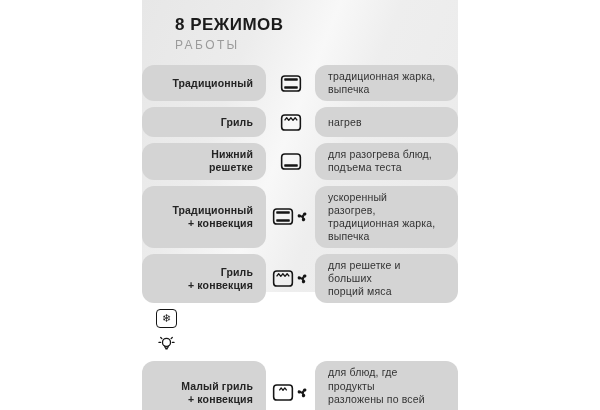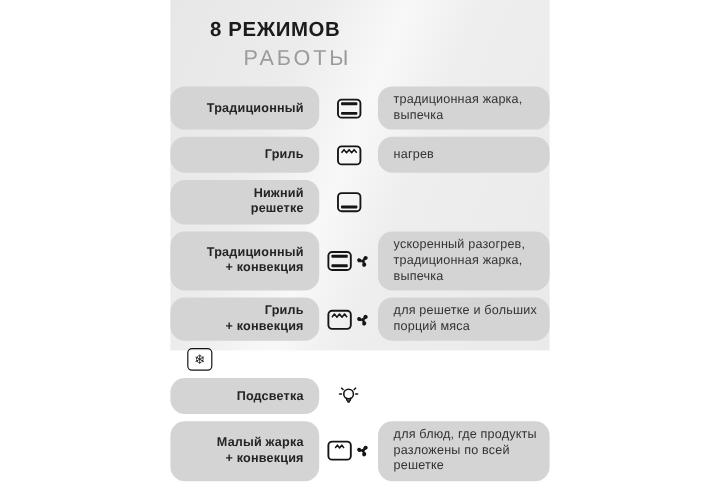--- a/index.html
+++ b/index.html
@@ -9,34 +9,34 @@
     overflow:hidden;
   }
   .page{width:600px;height:410px;display:flex;justify-content:center;}
   .card{
     width:316px;height:292px;box-sizing:border-box;
     padding:12px 0 0 0;
     background:linear-gradient(112deg,#e7e7e7 0%,#ececec 28%,#f8f8f8 46%,#eeeeee 60%,#eaeaea 100%);
   }
   .title-block{margin:3px 0 13px 33px;}
   .title-line1{font-size:17px;font-weight:bold;color:#1b1b1b;letter-spacing:.5px;}
-  .title-line2{font-size:18px;color:#9b9b9b;letter-spacing:2.4px;margin-top:3px;margin-left:28px;}
+  .title-line2{font-size:12px;color:#9b9b9b;letter-spacing:2.4px;margin-top:3px;}
   .rows{display:flex;flex-direction:column;gap:6px;}
   .row{display:flex;align-items:stretch;}
   .pill{
     background:#d4d4d4;border-radius:12px;box-sizing:border-box;
     display:flex;align-items:center;min-height:30px;
   }
   .pill.name{
     width:124px;justify-content:flex-end;text-align:right;
     padding:5px 13px 5px 4px;font-weight:bold;font-size:10.5px;color:#242424;
   }
   .icon-cell{width:49px;display:flex;align-items:center;justify-content:center;gap:2px;flex:none;}
   .pill.desc{
-    flex:1;padding:5px 8px 5px 13px;font-size:10.5px;color:#333333;
+    flex:1;padding:5px 21px 5px 13px;font-size:10.5px;color:#333333;
   }
   .pre{white-space:pre-line;line-height:1.25;letter-spacing:.15px;}
   .icon{display:inline-flex;align-items:center;justify-content:center;}
   .snow-box{
     width:21px;height:19px;box-sizing:border-box;border:1.7px solid #151515;border-radius:4px;
     display:flex;align-items:center;justify-content:center;
     font-family:"DejaVu Sans", sans-serif;font-size:11px;color:#151515;line-height:1;
   }
 </style>
 </head>
@@ -94,20 +94,24 @@
 решетке</span>
         </div>
         <div class="icon-cell">
           <span class="icon">
             <svg width="22" height="19" viewBox="0 0 24 20">
                 <rect x="1.8" y="1.8" width="20.4" height="16.4" rx="3.4" fill="none" stroke="#151515" stroke-width="1.7"></rect>
                 <rect x="4.6" y="13" width="14.8" height="2.7" rx="0.7" fill="#151515"></rect>
               </svg>
           </span>
         </div>
+        <div class="pill desc">
+          <span class="pre">для разогрева блюд,
+подъема теста</span>
+        </div>
       </div>
 
       <div class="row">
         <div class="pill name">
           <span class="pre">Традиционный
 + конвекция</span>
         </div>
         <div class="icon-cell">
           <span class="icon">
             <svg width="22" height="19" viewBox="0 0 24 20">
@@ -165,40 +169,37 @@
 
       <div class="row">
         <div class="icon-cell">
           <span class="snow-box">
               <span>❄</span>
             </span>
         </div>
       </div>
 
       <div class="row">
-        <div class="pill name">
-          <span class="pre">Подсветка</span>
-        </div>
         <div class="icon-cell">
           <span class="icon">
             <svg width="21" height="21" viewBox="0 0 24 24">
                 <g stroke="#151515" stroke-width="1.5" stroke-linecap="round" fill="none">
                   <circle cx="12" cy="9.6" r="4.6"></circle>
                   <path d="M10 13.6 L10.5 15.4 M14 13.6 L13.5 15.4"></path>
                   <path d="M3.4 9.6 H5.2 M18.8 9.6 H20.6 M5.4 4 L6.7 5.3 M18.6 4 L17.3 5.3"></path>
                 </g>
                 <path d="M10.2 15.4 h3.6 l-0.4 1.6 a1 1 0 0 1 -1 0.8 h-0.8 a1 1 0 0 1 -1 -0.8 Z" fill="#151515"></path>
               </svg>
           </span>
         </div>
       </div>
 
       <div class="row">
         <div class="pill name">
-          <span class="pre">Малый жарка
+          <span class="pre">Малый гриль
 + конвекция</span>
         </div>
         <div class="icon-cell">
           <span class="icon">
             <svg width="22" height="19" viewBox="0 0 24 20">
                 <rect x="1.8" y="1.8" width="20.4" height="16.4" rx="3.4" fill="none" stroke="#151515" stroke-width="1.7"></rect>
                 <path d="M8 7.6 L10 5 L12 7.6 L14 5 L16 7.6" fill="none" stroke="#151515" stroke-width="1.4" stroke-linejoin="round"></path>
               </svg>
           </span>
           <span class="icon">

